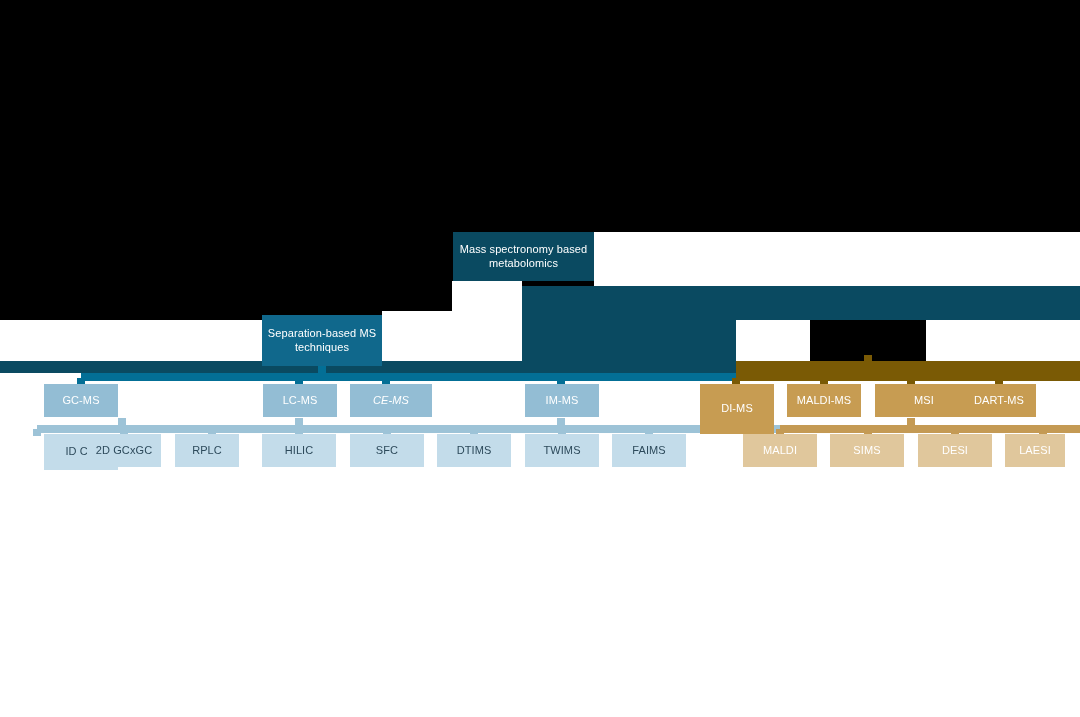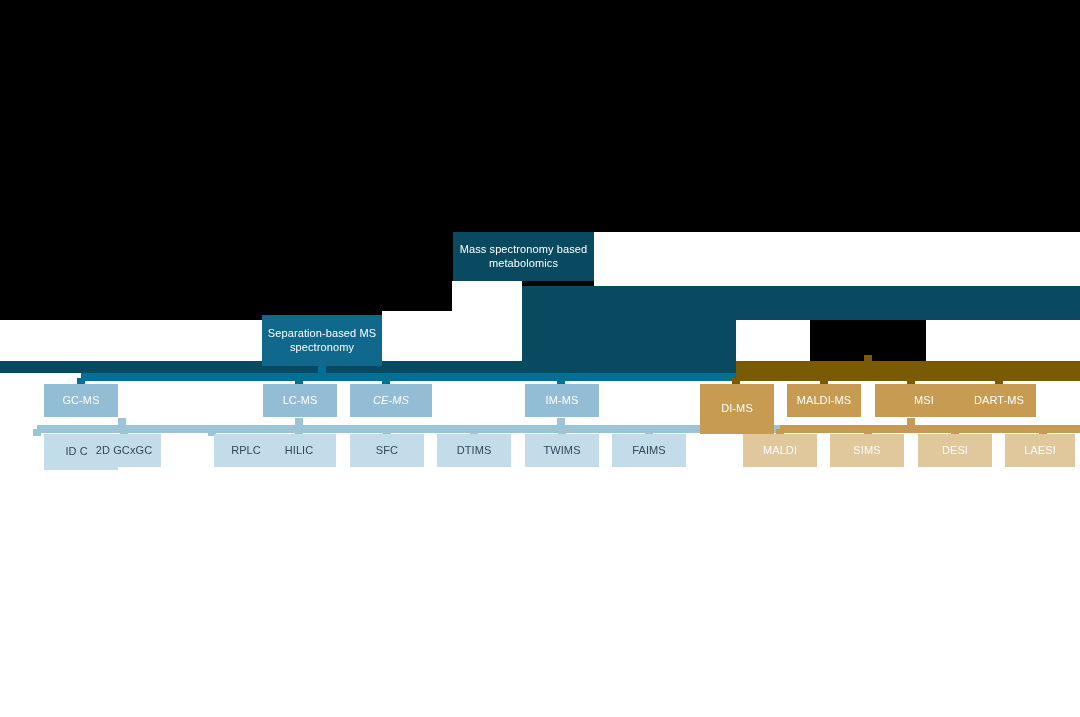--- a/index.html
+++ b/index.html
@@ -112,40 +112,40 @@
   <div class="band conn-leaf-a" style="left:470px; top:429px; width:8px; height:7px;"></div>
   <div class="band conn-leaf-a" style="left:558px; top:429px; width:8px; height:7px;"></div>
   <div class="band conn-leaf-a" style="left:645px; top:429px; width:8px; height:7px;"></div>
   <div class="band conn-leaf-b" style="left:776px; top:429px; width:8px; height:7px;"></div>
   <div class="band conn-leaf-b" style="left:864px; top:429px; width:8px; height:7px;"></div>
   <div class="band conn-leaf-b" style="left:951px; top:429px; width:8px; height:7px;"></div>
   <div class="band conn-leaf-b" style="left:1039px; top:429px; width:8px; height:7px;"></div>
 
   <div class="node lvl-root" style="left:453px; top:232px; width:141px; height:49px;">Mass spectronomy based metabolomics</div>
 
-  <div class="node lvl-branch-a" style="left:262px; top:315px; width:120px; height:51px;">Separation-based MS spectronomy</div>
+  <div class="node lvl-branch-a" style="left:262px; top:315px; width:120px; height:51px;">Separation-based MS techniques</div>
 
 
   <div class="node lvl-leaf-a" style="left:44px; top:384px; width:74px; height:33px;">GC-MS</div>
   <div class="node lvl-leaf-a" style="left:263px; top:384px; width:74px; height:33px;">LC-MS</div>
   <div class="node lvl-leaf-a" style="left:350px; top:384px; width:82px; height:33px;font-style:italic;">CE-MS</div>
   <div class="node lvl-leaf-a" style="left:525px; top:384px; width:74px; height:33px;">IM-MS</div>
 
   <div class="node lvl-leaf-b" style="left:700px; top:384px; width:74px; height:50px;">DI-MS</div>
   <div class="node lvl-leaf-b" style="left:787px; top:384px; width:74px; height:33px;">MALDI-MS</div>
   <div class="node lvl-leaf-b" style="left:875px; top:384px; width:98px; height:33px;">MSI</div>
   <div class="node lvl-leaf-b" style="left:962px; top:384px; width:74px; height:33px;">DART-MS</div>
 
   <div class="node lvl-sub-a" style="left:0px; top:434px; width:74px; height:36px;margin-left:44px;">ID CG</div>
   <div class="node lvl-sub-a" style="left:87px; top:434px; width:74px; height:33px;">2D GCxGC</div>
-  <div class="node lvl-sub-a" style="left:175px; top:434px; width:64px; height:33px;margin-left:39px;">RPLC</div>
+  <div class="node lvl-sub-a" style="left:175px; top:434px; width:64px; height:33px;">RPLC</div>
   <div class="node lvl-sub-a" style="left:262px; top:434px; width:74px; height:33px;">HILIC</div>
   <div class="node lvl-sub-a" style="left:350px; top:434px; width:74px; height:33px;">SFC</div>
   <div class="node lvl-sub-a" style="left:437px; top:434px; width:74px; height:33px;">DTIMS</div>
   <div class="node lvl-sub-a" style="left:525px; top:434px; width:74px; height:33px;">TWIMS</div>
   <div class="node lvl-sub-a" style="left:612px; top:434px; width:74px; height:33px;">FAIMS</div>
 
   <div class="node lvl-sub-b" style="left:743px; top:434px; width:74px; height:33px;">MALDI</div>
   <div class="node lvl-sub-b" style="left:830px; top:434px; width:74px; height:33px;">SIMS</div>
   <div class="node lvl-sub-b" style="left:918px; top:434px; width:74px; height:33px;">DESI</div>
-  <div class="node lvl-sub-b" style="left:1005px; top:434px; width:70px; height:33px;">LAESI</div>
+  <div class="node lvl-sub-b" style="left:1005px; top:434px; width:60px; height:33px;">LAESI</div>
 
 </div>
 
 </body></html>

